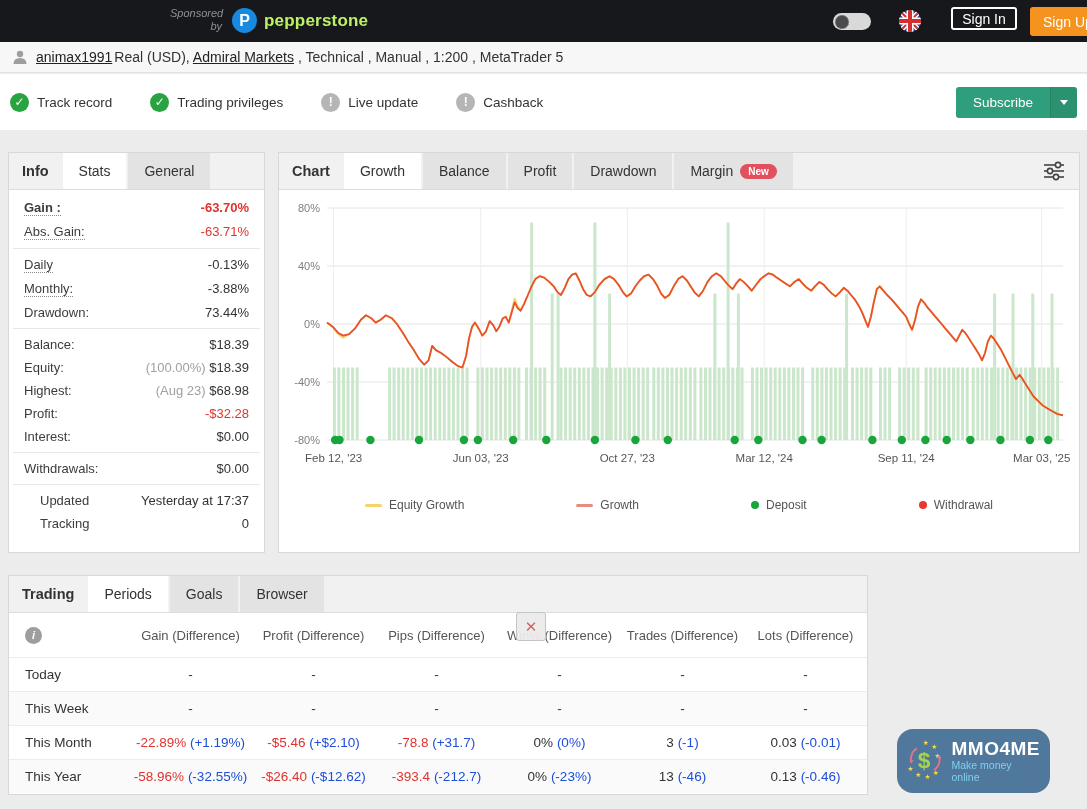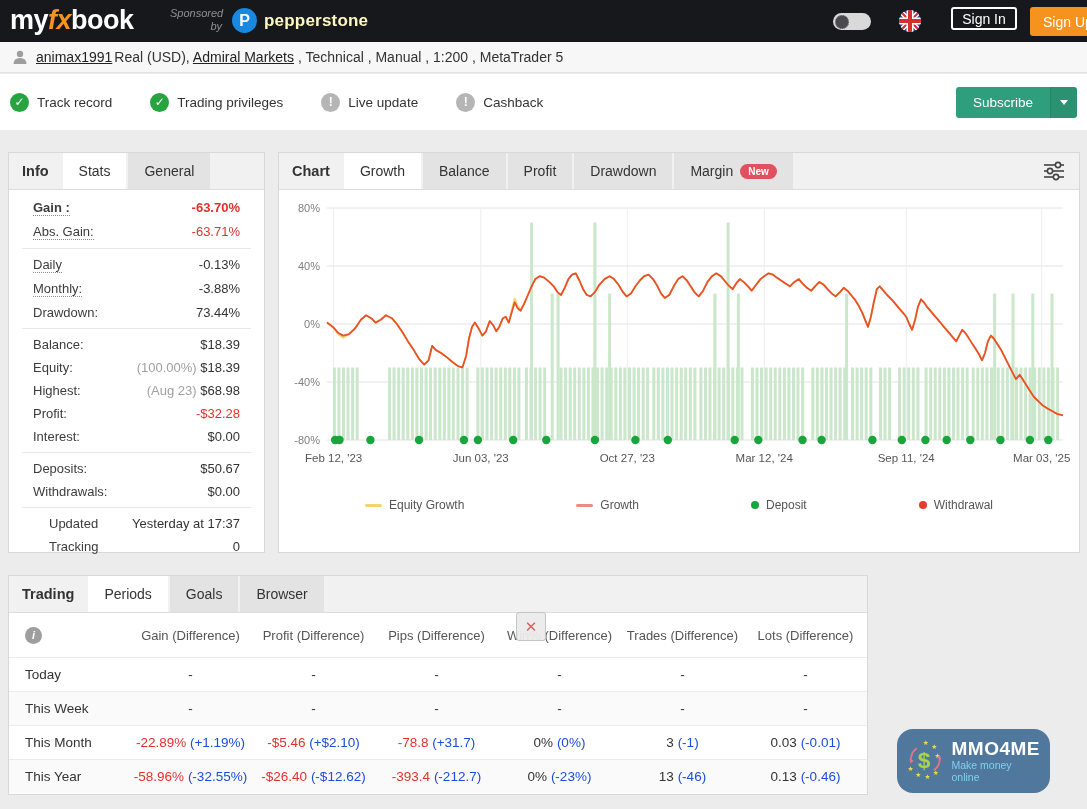--- a/index.html
+++ b/index.html
@@ -10,21 +10,21 @@
   
   .topbar { position:absolute; left:0; top:0; width:1087px; height:42px; background:#17181c; overflow:hidden; }
   .logo { position:absolute; left:10px; top:5px; font-size:27px; font-weight:bold; letter-spacing:-0.5px; cursor:pointer; }
   .logo .l1,.logo .l3 { color:#fff; }
   .logo .l2 { color:#f6921e; font-style:italic; }
   .sponsored { position:absolute; left:170px; top:7px; width:52px; text-align:right;
                font-size:11px; font-style:italic; color:#8f9093; line-height:13px; }
   .sponsor { position:absolute; left:232px; top:8px; display:flex; align-items:center; gap:7px; cursor:pointer; }
   .sp-icon { width:25px; height:25px; border-radius:50%; background:#1789e0; color:#fff; font-weight:bold;
              font-size:16px; display:flex; align-items:center; justify-content:center; }
-  .sp-name { color:#fef9c3; font-size:17px; font-weight:bold; letter-spacing:0.2px; }
+  .sp-name { color:#bef264; font-size:17px; font-weight:bold; letter-spacing:0.2px; }
   .toggle { position:absolute; left:833px; top:13px; width:38px; height:17px; border-radius:9px; background:#d9d9d9; cursor:pointer; }
   .toggle .knob { position:absolute; left:2px; top:1.5px; width:14px; height:14px; border-radius:50%; background:#4a4a4e;
                   border:1px dotted #8a8a8a; }
   .flag { position:absolute; left:899px; top:10px; width:22px; height:22px; border-radius:50%; overflow:hidden; cursor:pointer; }
   .signin { position:absolute; left:951px; top:7px; width:66px; height:23px; background:transparent;
             border:2px solid #fff; border-radius:3px; color:#fff; font-size:14px; cursor:pointer; }
   .signup { position:absolute; left:1030px; top:7px; width:92px; height:29px; background:#f6921e; border:none;
             border-radius:3px; color:#fff; font-size:14px; text-align:left; padding-left:13px; cursor:pointer; }
 
   
@@ -58,21 +58,21 @@
 
   .tabbar { height:37px; background:#f1f1f1; border-bottom:1px solid #ddd; display:flex; align-items:stretch; }
   .bar-label { font-weight:bold; font-size:14.5px; color:#333; align-self:center; padding:0 14px 0 13px; }
   .tabs { display:flex; gap:2px; }
   .tab { font-size:14px; color:#333; padding:0 16px; display:flex; align-items:center; background:#e3e3e3; cursor:pointer; }
   .tab.active { background:#fff; }
   .newpill { background:#e0505e; color:#fff; font-size:10px; font-weight:bold; padding:2px 8px; border-radius:8px; margin-left:7px; }
   .sliders { margin-left:auto; align-self:center; padding:0 14px; cursor:pointer; display:flex; }
 
   
-  #info-body { padding:2px 13px; }
+  #info-body { padding:2px 4px; }
   .sect { border-bottom:1px solid #e7e7e7; padding:4px 0; }
   .sect:last-child { border-bottom:none;margin-left:16px; }
   .stat-row { display:flex; justify-content:space-between; align-items:baseline; padding:4px 11px; font-size:13px; }
   .stat-label { color:#3c3c3c; }
   .stat-label.bold { font-weight:bold; }
   .stat-label.dotted { border-bottom:1px dotted #8a8a8a; cursor:help; }
   .stat-value { color:#333; }
   .stat-value .pfx { color:#a0a0a0; }
   .red { color:#e0332e !important; }
   .stat-value.redbold { color:#e0332e; font-weight:bold; }
@@ -108,21 +108,20 @@
                background:rgba(66,110,150,0.92); display:flex; align-items:center; padding:0 10px 0 8px; gap:6px; }
   .wm-title { color:#fff; font-weight:bold; font-size:19px; letter-spacing:0.5px; line-height:20px; }
   .wm-sub { color:#7fd0ee; font-size:10.5px; }
 </style>
 </head>
 <body>
 
 <div class="page">
 
   <header class="topbar">
-    <div class="logo"><span class="l1">my</span><span class="l2">fx</span><span class="l3">book</span></div>
     <div class="sponsored">
       <div>Sponsored</div>
       <div>by</div>
     </div>
     <div class="sponsor">
       <span class="sp-icon">P</span>
       <span class="sp-name">pepperstone</span>
     </div>
     <div class="toggle">
         <span class="knob"></span>
@@ -225,24 +224,20 @@
           <div class="stat-row">
             <span class="stat-label">Profit:</span>
             <span class="stat-value red">-$32.28</span>
           </div>
           <div class="stat-row">
             <span class="stat-label">Interest:</span>
             <span class="stat-value">$0.00</span>
           </div>
         </div>
         <div class="sect">
-          <div class="stat-row">
-            <span class="stat-label">Deposits:</span>
-            <span class="stat-value">$50.67</span>
-          </div>
           <div class="stat-row">
             <span class="stat-label">Withdrawals:</span>
             <span class="stat-value">$0.00</span>
           </div>
         </div>
         <div class="sect">
           <div class="stat-row">
             <span class="stat-label">Updated</span>
             <span class="stat-value">Yesterday at 17:37</span>
           </div>

